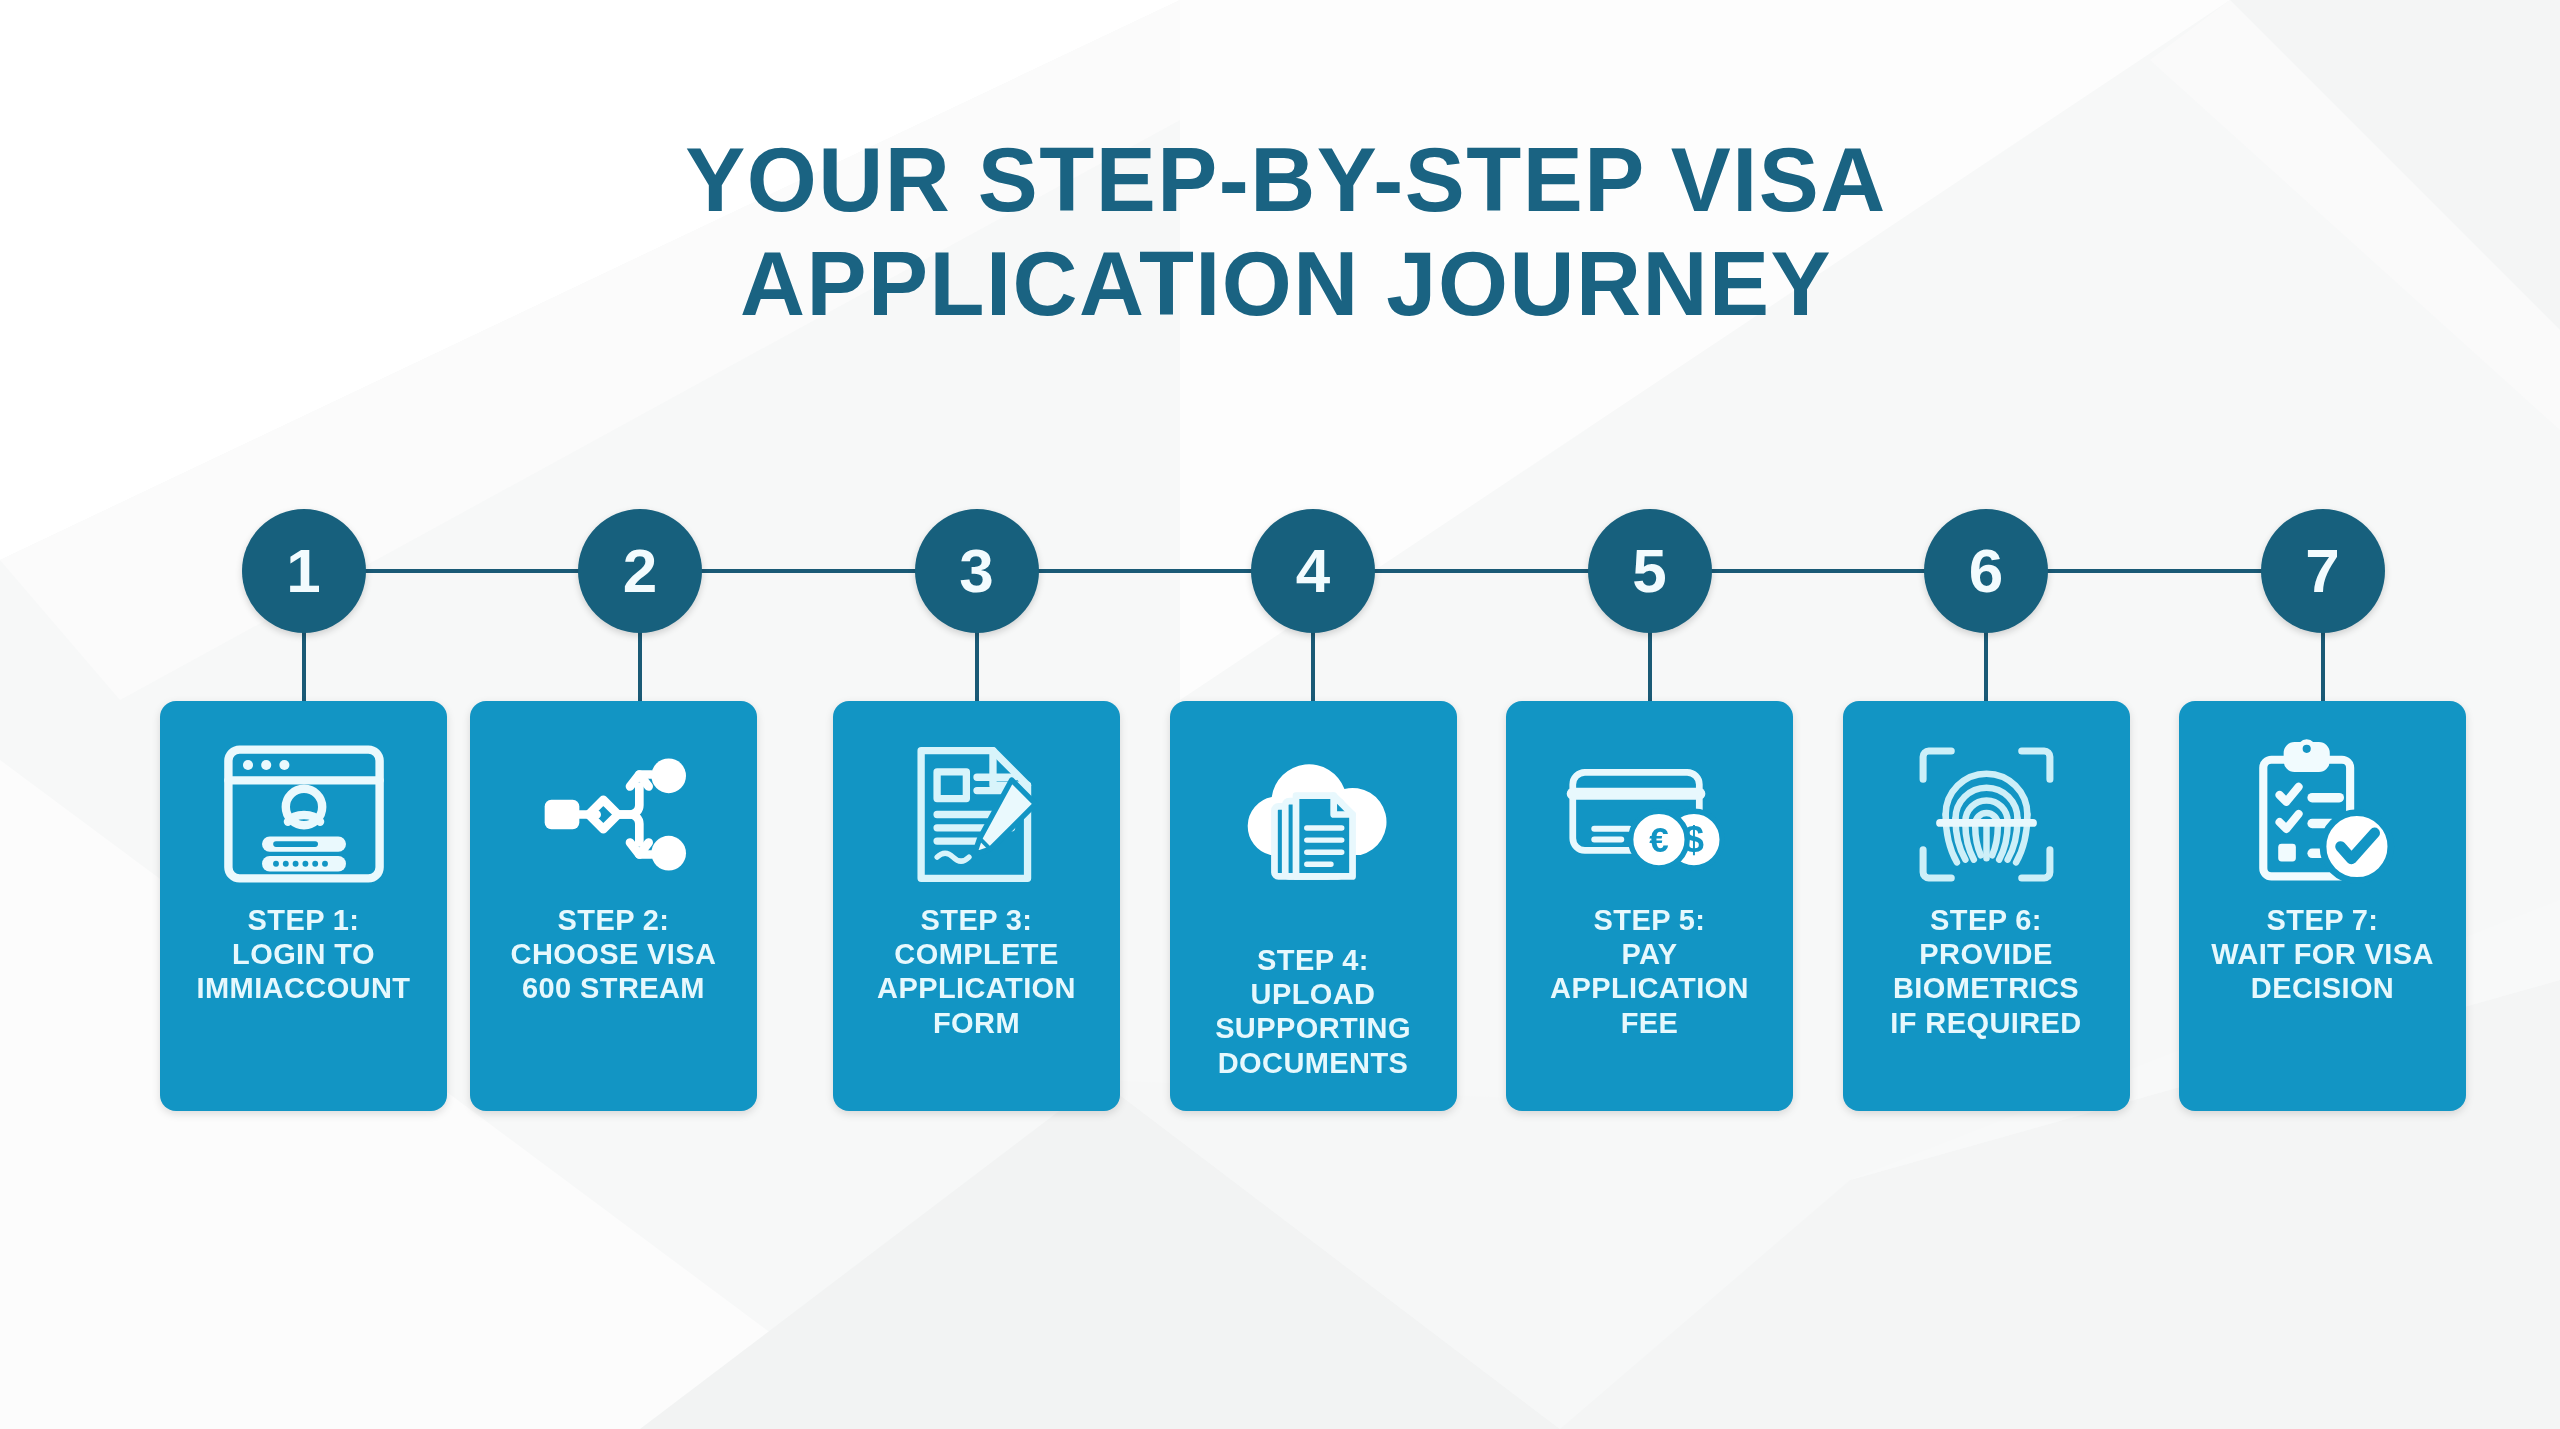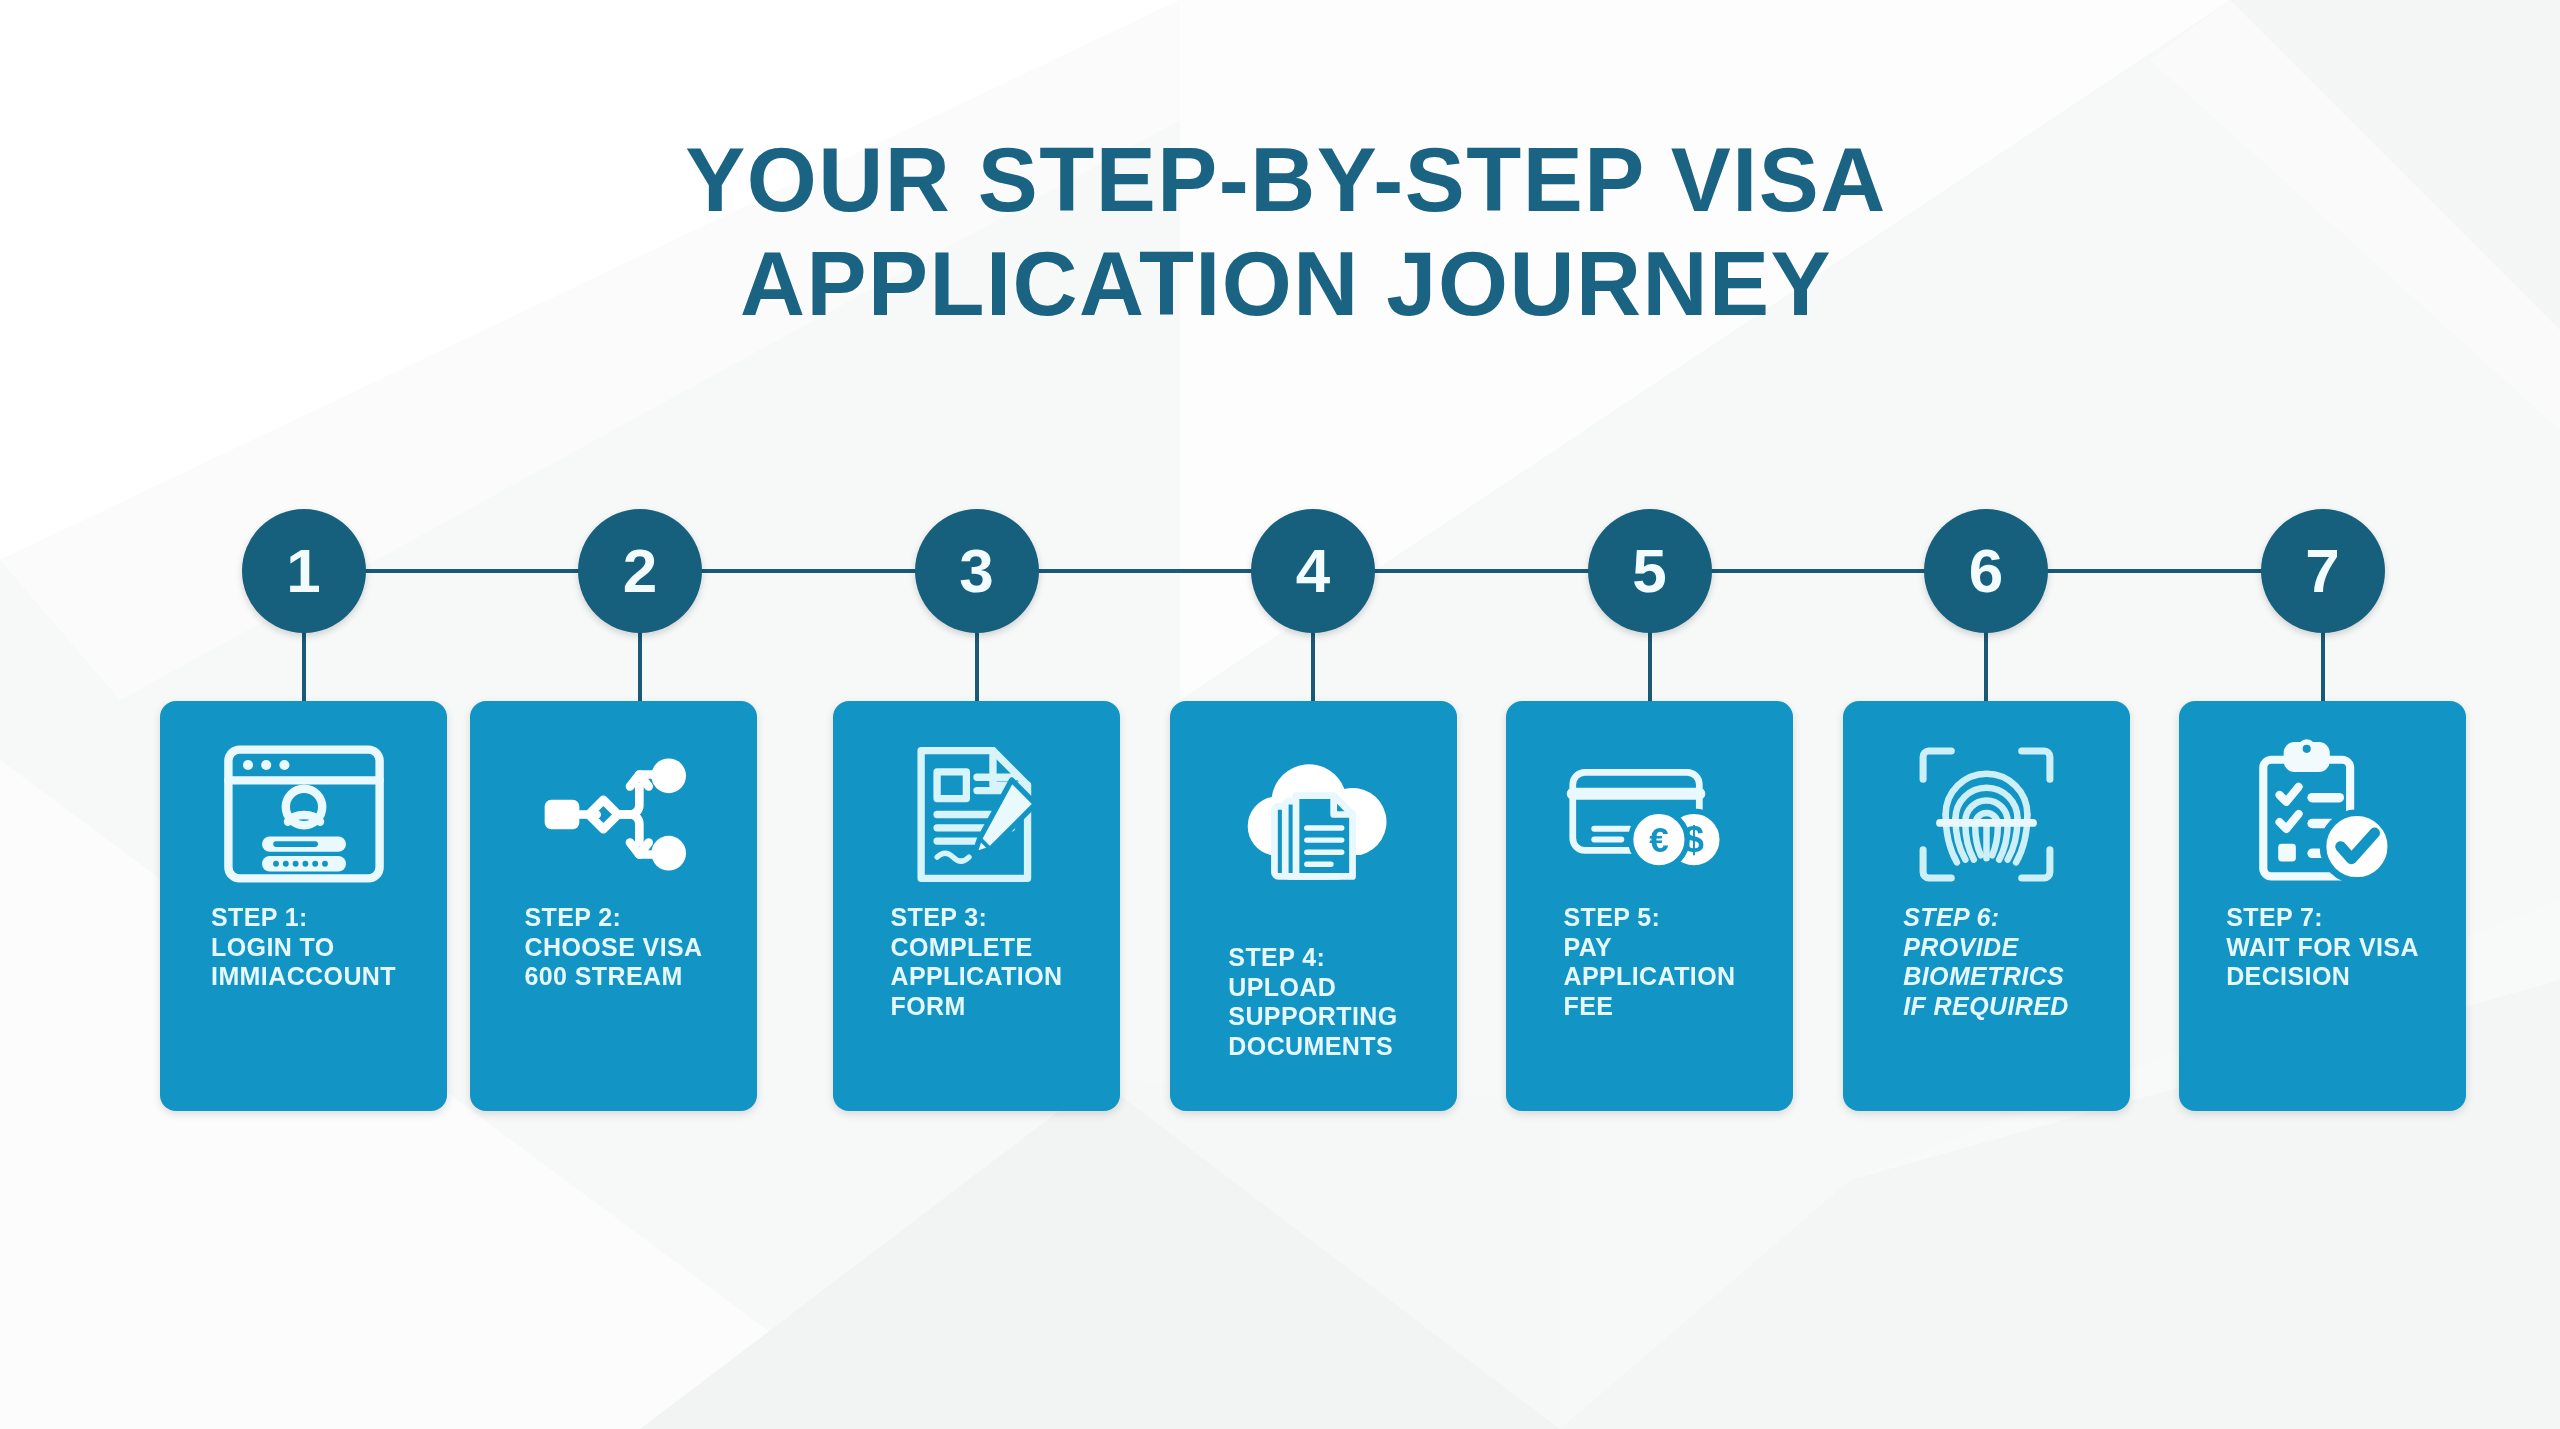--- a/index.html
+++ b/index.html
@@ -85,23 +85,23 @@
   .card-icon{
     margin-top:38px;
     width:175px;
     height:150px;
     display:flex; align-items:center; justify-content:center;
   }
   .card-icon svg{ display:block; }
   .card-label{
     margin-top:14px;
     padding:0 10px;
-    text-align:left;
+    text-align:center;
     color:#e6f8fd;
-    font-size:25px;
+    font-size:29px;
     font-weight:bold;
     line-height:1.18;
     letter-spacing:.4px;
     text-transform:uppercase;
   }
 </style>
 </head>
 <body>
 
 <svg id="bg" viewBox="0 0 2560 1429" preserveAspectRatio="none">
@@ -239,21 +239,21 @@
     <circle cx="72" cy="64" r="21" fill="#ffffff" stroke="#1295c4" stroke-width="4"></circle>
     <text x="72" y="73" font-family="Liberation Sans, sans-serif" font-size="26" font-weight="bold" fill="#1295c4" text-anchor="middle" stroke="none">€</text>
   </svg>
         </div>
         <div class="card-label">STEP 5:<br>PAY<br>APPLICATION<br>FEE</div>
       </div>
       <div class="stem" style="left: 1972px;"></div>
       <div class="node" style="left: 1912px;">
         <span class="node-num">6</span>
       </div>
-      <div class="card" style="left: 1830.5px; font-style: italic;">
+      <div class="card" style="left: 1830.5px;">
         <div class="card-icon">
           <svg id="ico-fingerprint-scanner-icon" viewBox="0 0 110 110" width="155" height="155" fill="none" stroke="#cdeff8" stroke-width="5" stroke-linecap="round" stroke-linejoin="round">
     <path d="M10 30 V14 a4 4 0 0 1 4 -4 H30"></path>
     <path d="M80 10 H96 a4 4 0 0 1 4 4 V30"></path>
     <path d="M100 80 V96 a4 4 0 0 1 -4 4 H80"></path>
     <path d="M30 100 H14 a4 4 0 0 1 -4 -4 V80"></path>
     <g stroke="#cdeff8" stroke-width="4.6">
       <path d="M26 55 a29 29 0 0 1 58 0"></path>
       <path d="M33 58 a22 22 0 0 1 44 0"></path>
       <path d="M40 60 a15 15 0 0 1 30 0"></path>

